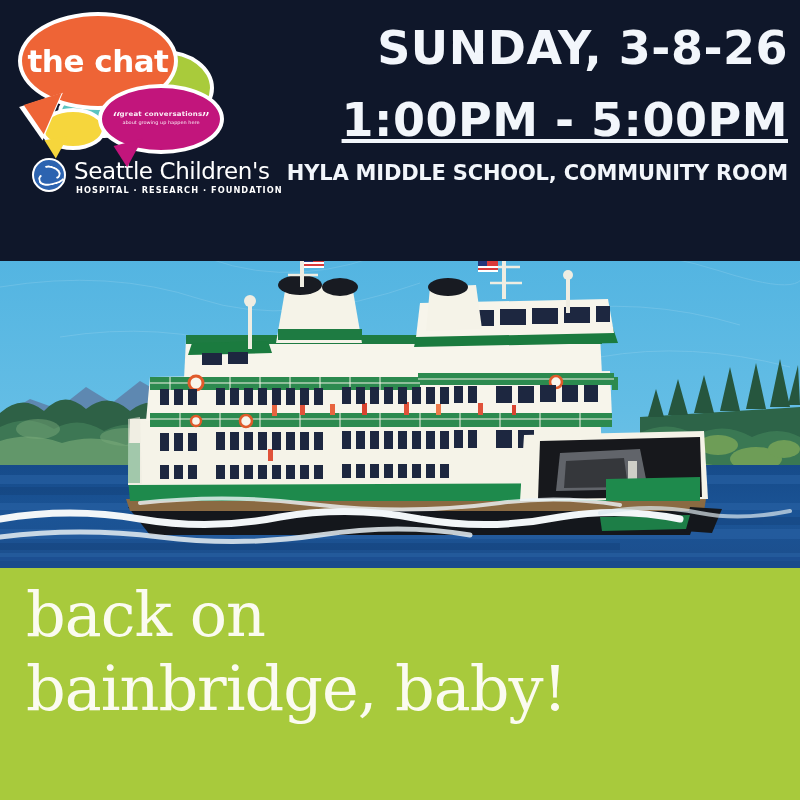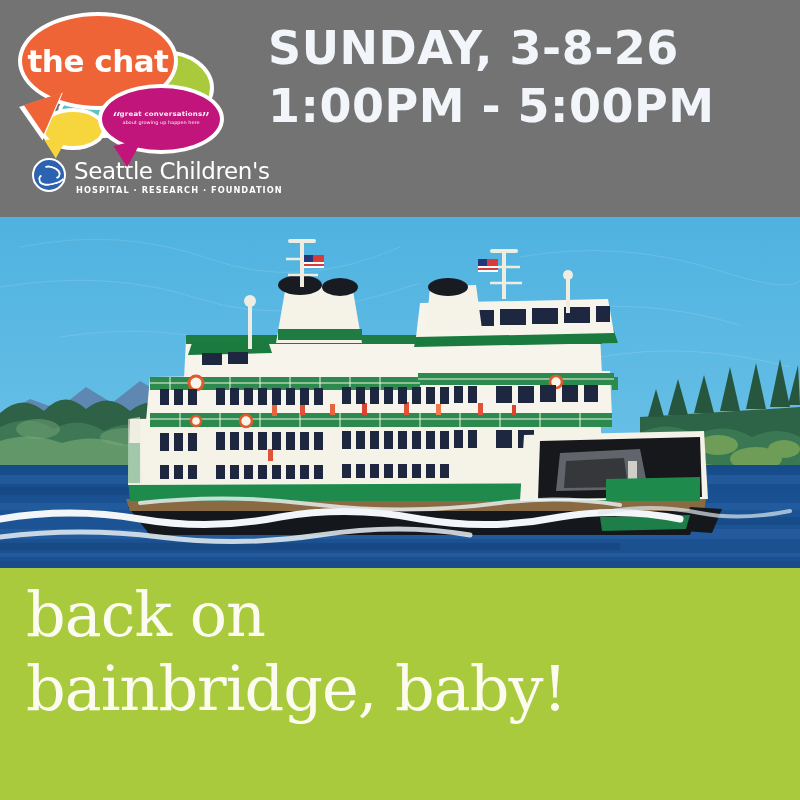--- a/index.html
+++ b/index.html
@@ -7,22 +7,22 @@
 
   #poster{
     position:relative;
     width:800px;height:800px;
     overflow:hidden;
     background:#2C63B0;
   }
 
   
   .header{
-    position:absolute;left:0;top:0;width:800px;height:217px;
-    background:#737373;
+    position:absolute;left:0;top:0;width:800px;height:261px;
+    background:#0f172a;
     z-index:5;
   }
   .logo-block{
     position:absolute;left:14px;top:8px;width:250px;height:200px;
   }
   .bubbles{position:absolute;left:0;top:0;width:210px;height:145px;}
   .bub{position:absolute;border-radius:50%;border:4px solid #ffffff;box-sizing:border-box;}
   .bub-green{
     left:100px;top:42px;width:100px;height:76px;background:#A9CB3B;
     border-radius:50%;
@@ -119,29 +119,29 @@
   .sc-sub{
     position:absolute;left:44px;top:29px;color:#ffffff;
     font-family:"DejaVu Sans",sans-serif;font-weight:bold;
     font-size:8.3px;letter-spacing:1.05px;white-space:nowrap;
     transform:scaleX(.99);transform-origin:left center;
   }
 
   
   .hdr-text{
     position:absolute;left:268px;top:14px;width:520px;
-    text-align:left;color:#F2F6FB;
+    text-align:right;color:#F2F6FB;
   }
   .hdr-l1,.hdr-l2{
     font-family:"DejaVu Sans",sans-serif;font-weight:bold;
     font-size:46px;line-height:56px;letter-spacing:0.5px;
     white-space:nowrap;
   }
   .hdr-l1{margin-top:6px;}
-  .hdr-l2{margin-top:2px;}
+  .hdr-l2{margin-top:16px;text-decoration:underline;}
   .hdr-l3{
     font-family:"DejaVu Sans",sans-serif;font-weight:bold;
     font-size:21px;line-height:26px;letter-spacing:-0.2px;
     margin-top:12px;white-space:nowrap;
   }
 
   
   .art{
     position:absolute;left:0;top:217px;width:800px;height:351px;
     overflow:hidden;z-index:2;
@@ -208,20 +208,21 @@
         </div>
         <div class="sc-name">Seattle Children's</div>
         <div class="sc-sub">HOSPITAL  ·  RESEARCH  ·  FOUNDATION</div>
       </div>
 
     </div>
 
     <div class="hdr-text">
       <div class="hdr-l1">SUNDAY, 3-8-26</div>
       <div class="hdr-l2">1:00PM - 5:00PM</div>
+      <div class="hdr-l3">HYLA MIDDLE SCHOOL, COMMUNITY ROOM</div>
     </div>
 
   </div>
 
   <div class="art">
     <svg viewBox="0 0 800 351" preserveAspectRatio="none" role="img">
       <defs>
         <linearGradient id="sky" x1="0" y1="0" x2="0" y2="1">
           <stop offset="0" stop-color="#4FB2E0"></stop>
           <stop offset="0.55" stop-color="#63BDE5"></stop>

